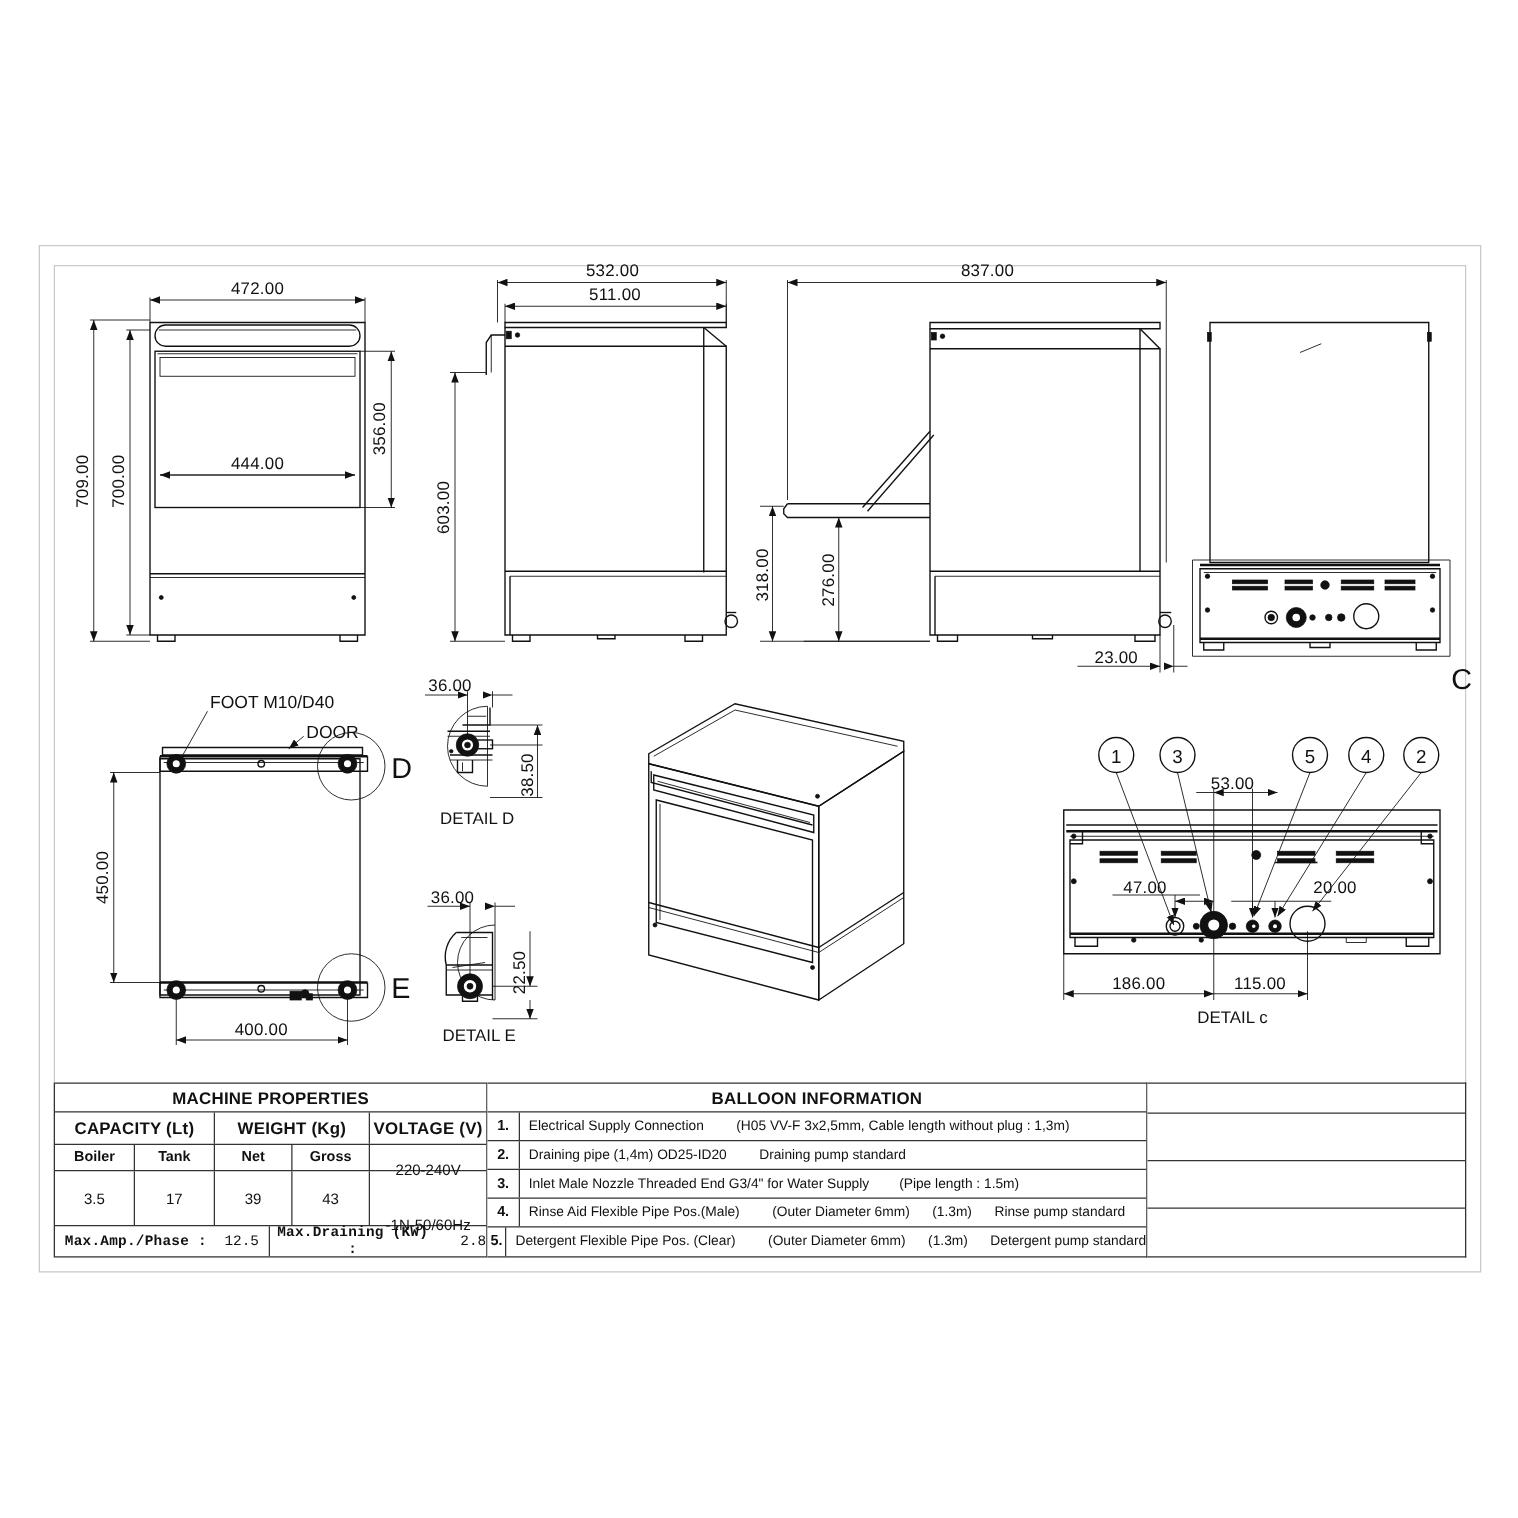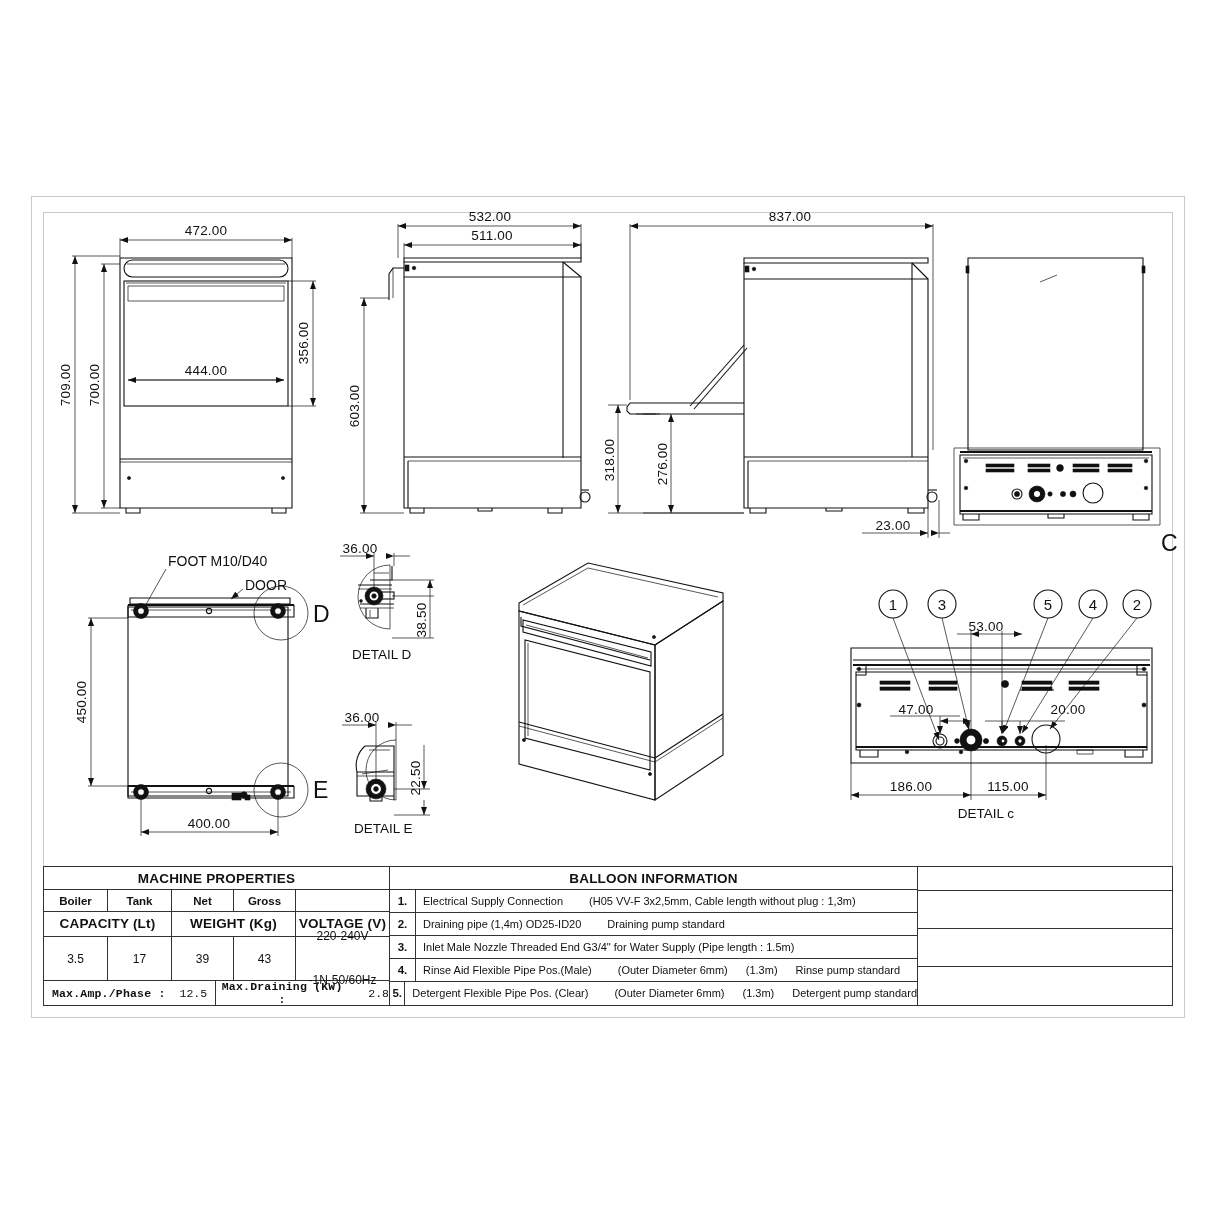--- a/index.html
+++ b/index.html
@@ -30,21 +30,21 @@
   .tcell{box-sizing:border-box;border-right:1.4px solid #333;display:flex;align-items:center;justify-content:center;text-align:center;font-size:12.5px;}
   .tcell:last-child{border-right:none;}
   .hdr{font-weight:bold;font-size:13.5px;letter-spacing:0.2px;}
   .sub{font-weight:bold;font-size:11.5px;}
   .val{font-size:12px;}
   .balrow{display:flex;border-bottom:1.4px solid #333;box-sizing:border-box;height:24px;}
   .balrow:last-child{border-bottom:none;}
   .balno{width:26px;border-right:1.4px solid #333;display:flex;align-items:center;justify-content:center;font-weight:bold;font-size:11.5px;box-sizing:border-box;}
   .baltxt{flex:1;display:flex;align-items:center;padding-left:7px;font-size:11px;white-space:nowrap;box-sizing:border-box;}
   .baltxt .c2{margin-left:26px;}
-  .baltxt .c3{margin-left:3px;}
+  .baltxt .c3{margin-left:24px;}
   .baltxt .c4{margin-left:18px;}
   .exrow{border-bottom:1.4px solid #333;box-sizing:border-box;}
   .exrow:last-child{border-bottom:none;}
 </style>
 </head>
 <body>
 
 <div id="sheet">
 
   <div class="outer-frame"></div>
@@ -478,31 +478,31 @@
       <text class="detltr" x="986" y="818" text-anchor="middle">DETAIL c</text>
     </g>
   </svg>
 
   <div id="tables">
 
     <div id="mach" class="tblbox">
       <div class="trow" style="height:24px">
         <div class="tcell hdr" style="flex:1">MACHINE PROPERTIES</div>
       </div>
+      <div class="trow" style="height:26px">
+        <div class="tcell hdr" style="width:128px">CAPACITY (Lt)</div>
+        <div class="tcell hdr" style="width:124px">WEIGHT (Kg)</div>
+        <div class="tcell hdr" style="flex:1">VOLTAGE (V)</div>
+      </div>
       <div class="trow" style="height:22px">
         <div class="tcell sub" style="width:64px">Boiler</div>
         <div class="tcell sub" style="width:64px">Tank</div>
         <div class="tcell sub" style="width:62px">Net</div>
         <div class="tcell sub" style="width:62px">Gross</div>
         <div class="tcell sub" style="flex:1"></div>
-      </div>
-      <div class="trow" style="height:26px">
-        <div class="tcell hdr" style="width:128px">CAPACITY (Lt)</div>
-        <div class="tcell hdr" style="width:124px">WEIGHT (Kg)</div>
-        <div class="tcell hdr" style="flex:1">VOLTAGE (V)</div>
       </div>
       <div class="trow" style="height:44px">
         <div class="tcell val" style="width:64px">3.5</div>
         <div class="tcell val" style="width:64px">17</div>
         <div class="tcell val" style="width:62px">39</div>
         <div class="tcell val" style="width:62px">43</div>
         <div class="tcell val" style="flex:1;flex-direction:column;line-height:1.25;gap:29px;">
           <span>220-240V</span>
           <span>-1N-50/60Hz</span>
         </div>

